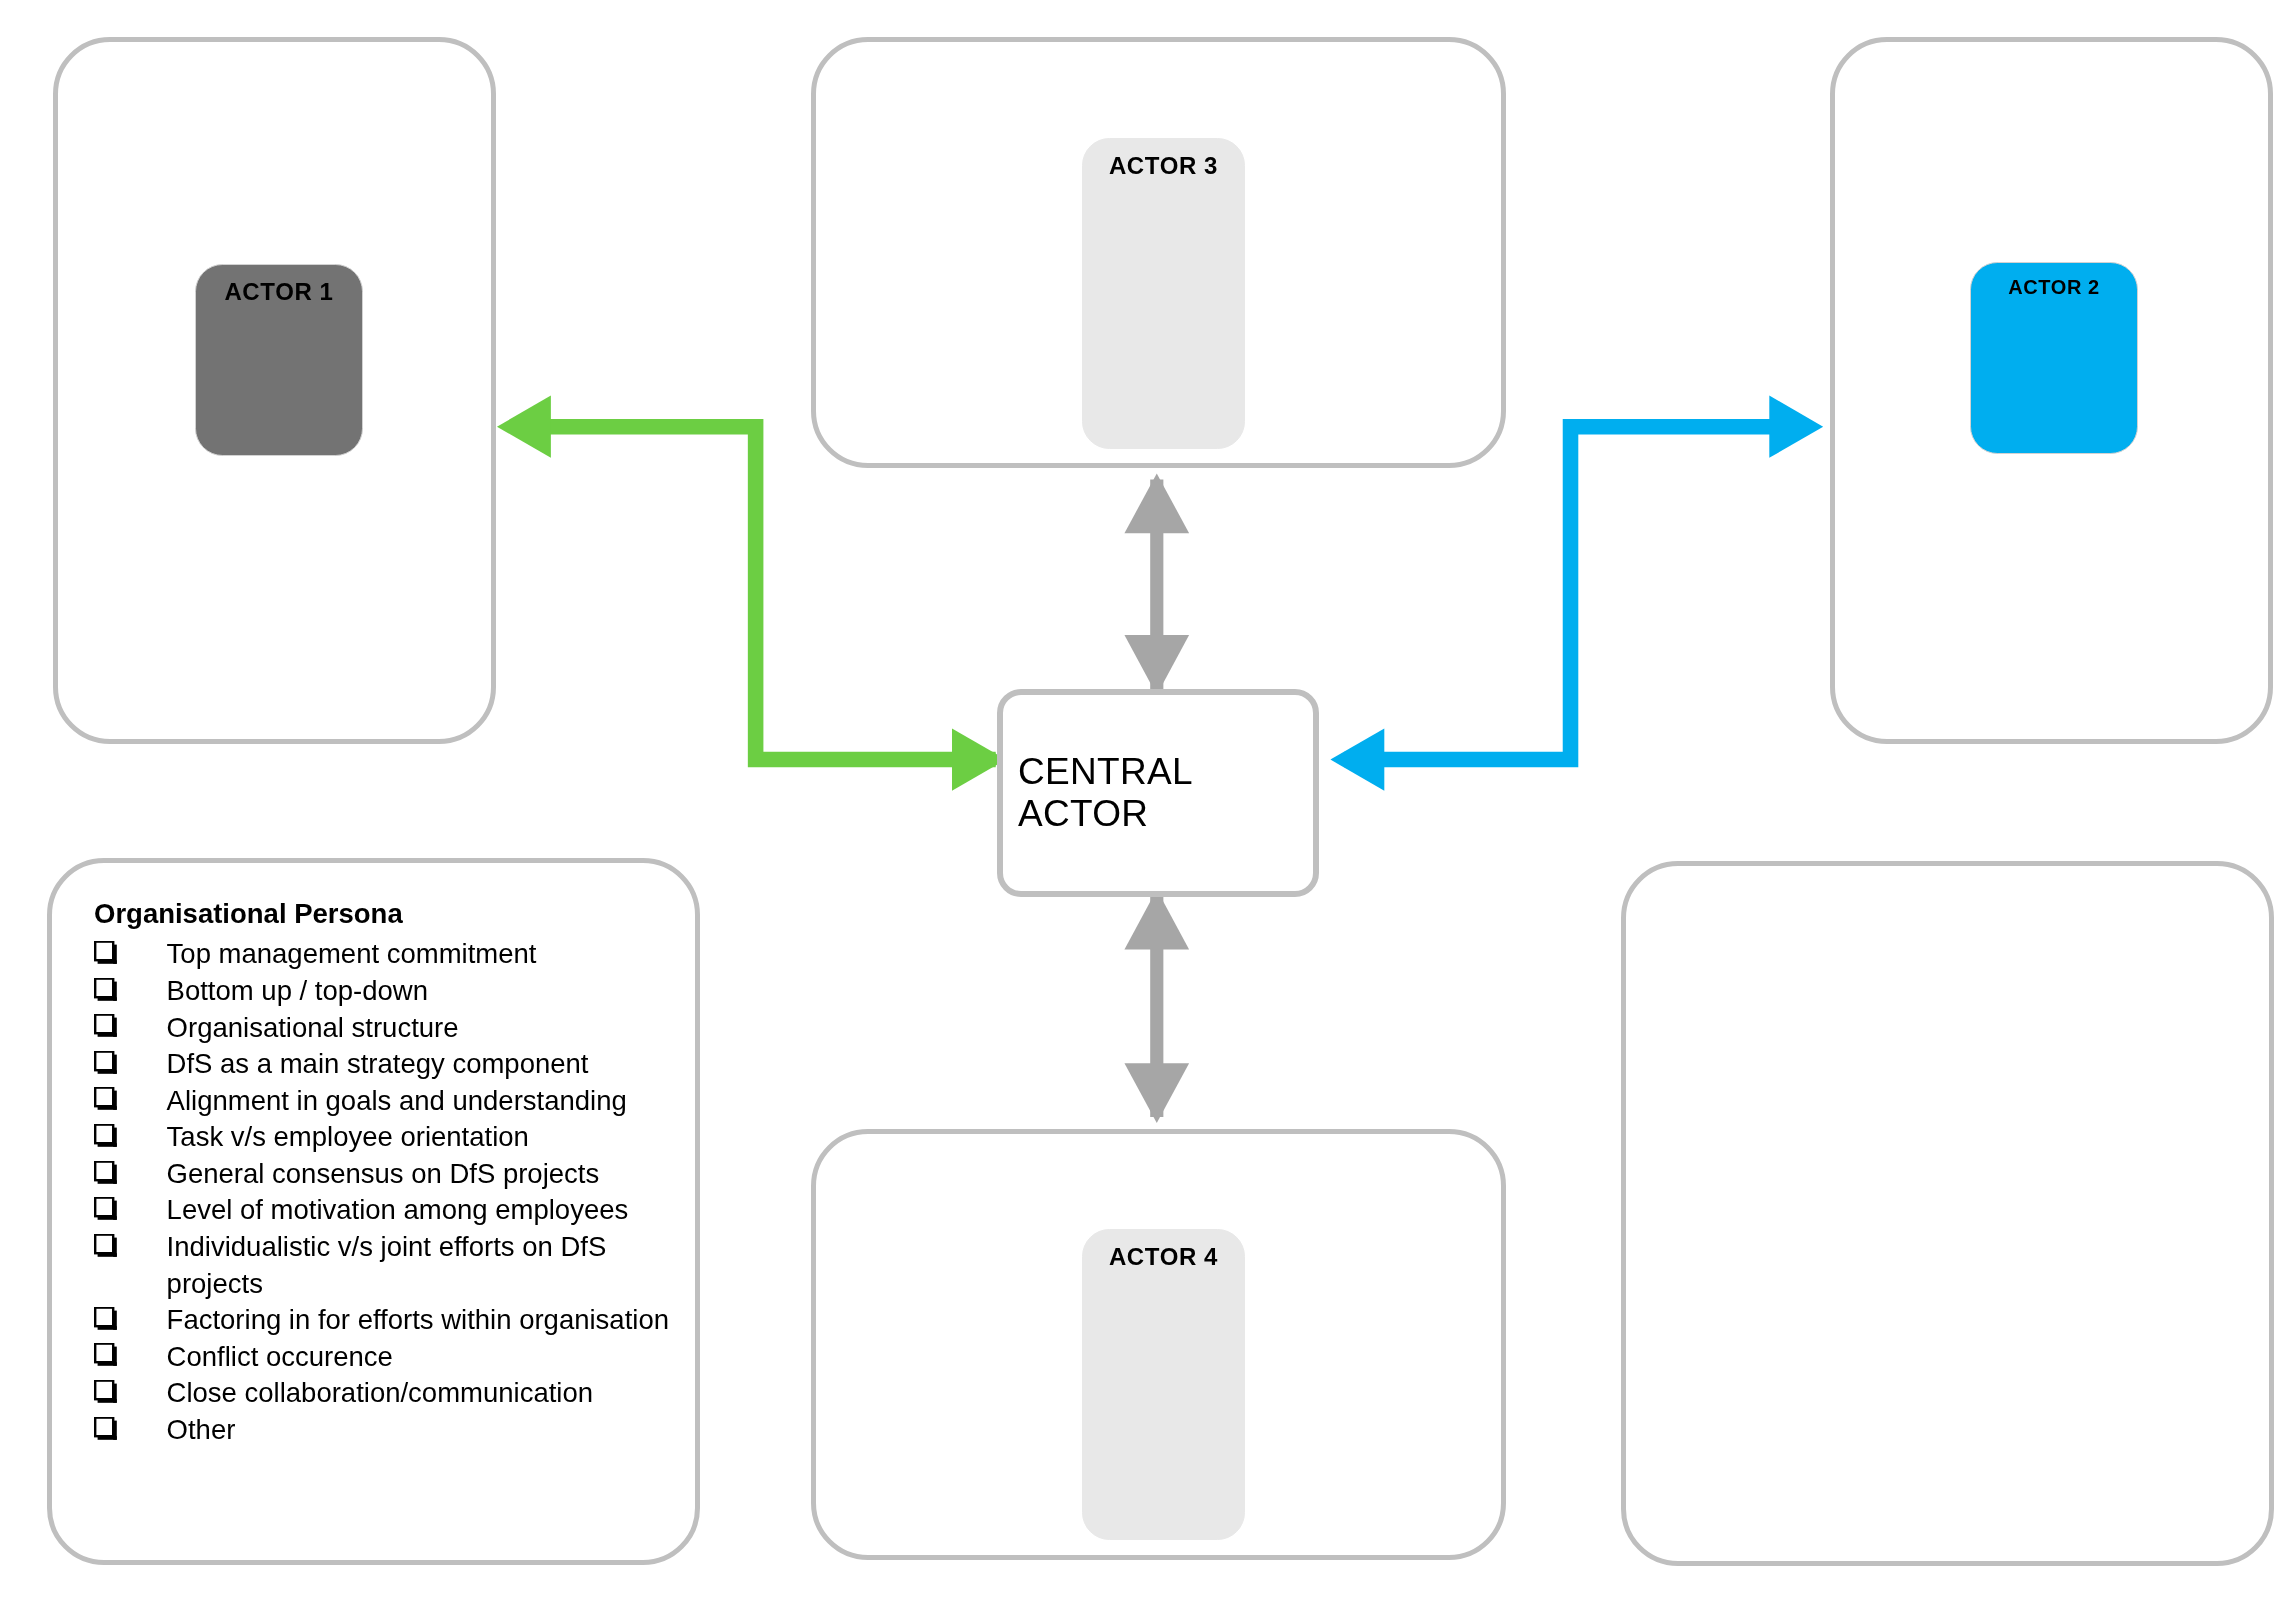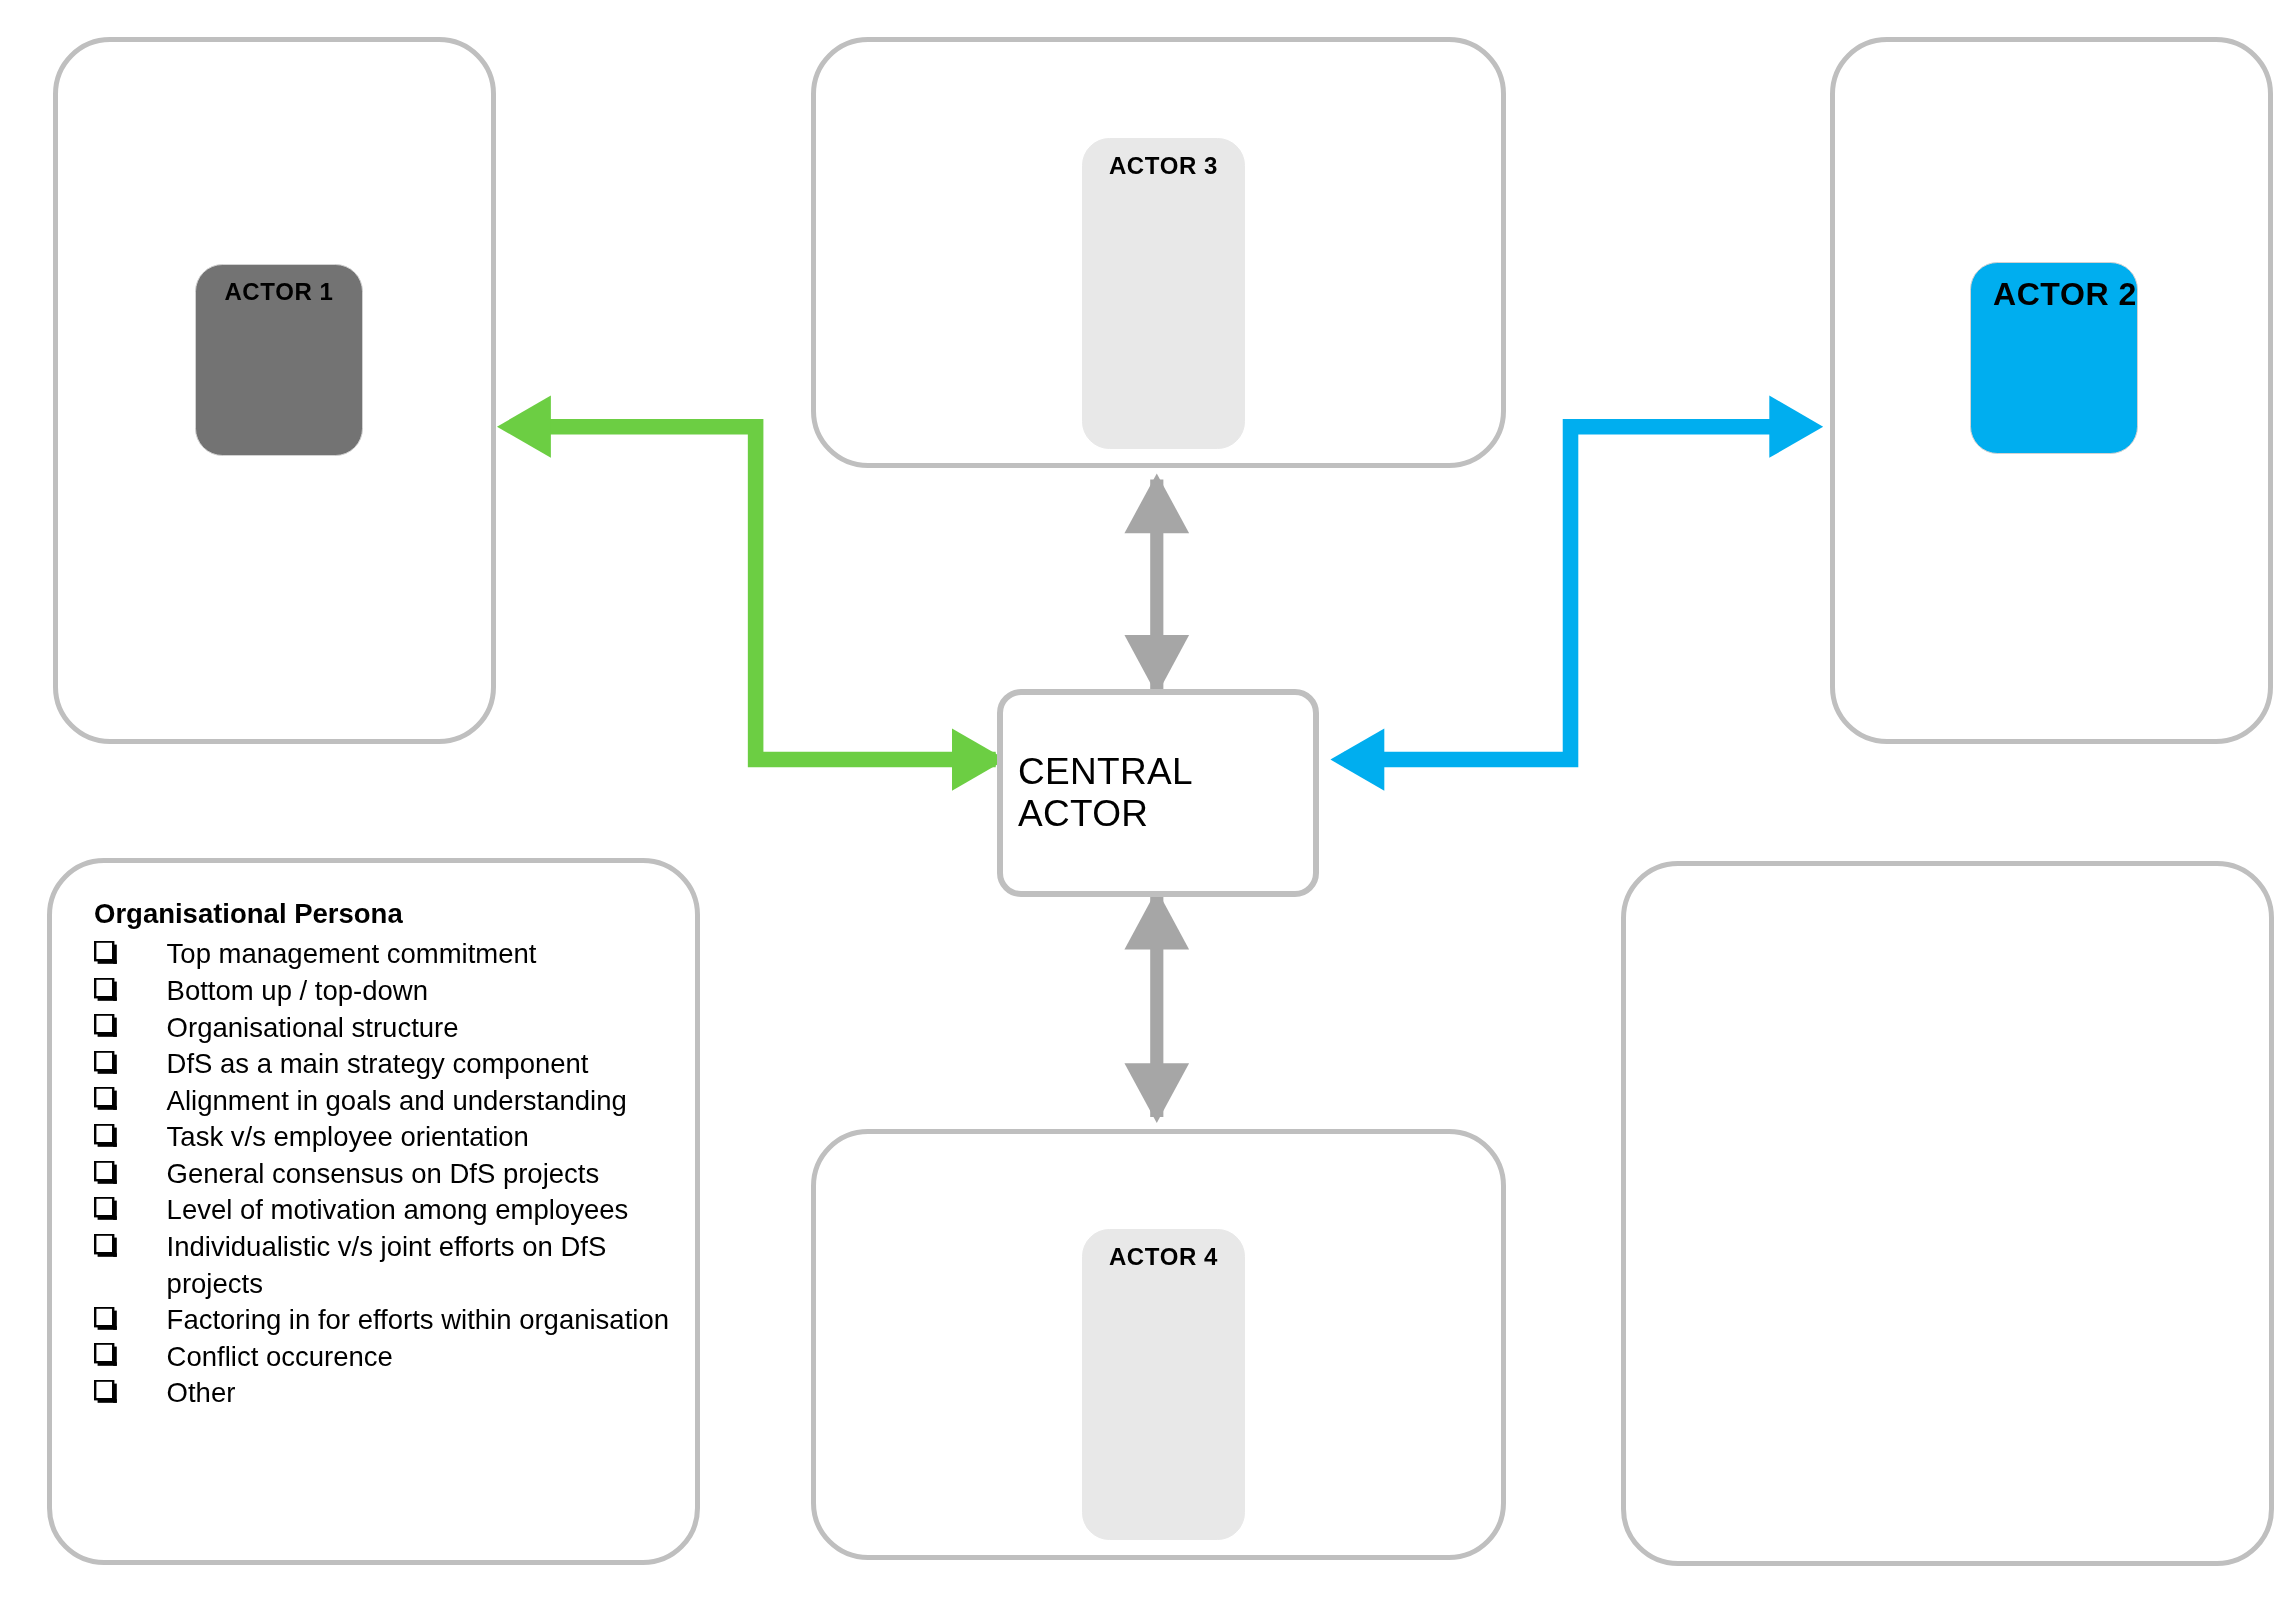--- a/index.html
+++ b/index.html
@@ -149,21 +149,21 @@
   </div>
 
   <div class="panel" style="left:811px; top:37px; width:695px; height:431px;">
     <div class="actor-chip chip-grey" style="left:0; top:0; margin-left:266px; margin-top:96px; width:163px; height:311px; padding-top:13px;">
       <span class="chip-label" style="font-size:24px;">ACTOR 3</span>
     </div>
   </div>
 
   <div class="panel" style="left:1830px; top:37px; width:443px; height:707px;">
     <div class="actor-chip chip-blue" style="left:0; top:0; margin-left:135px; margin-top:220px; width:168px; height:192px; padding-top:13px;">
-      <span class="chip-label" style="font-size:32px;text-align:right;">ACTOR 2</span>
+      <span class="chip-label" style="font-size:20px;">ACTOR 2</span>
     </div>
   </div>
 
   <div class="panel" style="left:47px; top:858px; width:653px; height:707px;">
   </div>
 
   <div class="persona">
     <div class="persona-title">Organisational Persona</div>
     <ul class="persona-list" id="persona-list">
         <li class="persona-item">
@@ -268,20 +268,30 @@
         </li>
         <li class="persona-item">
           <span class="cbox">
             <svg width="24" height="24" viewBox="0 0 40 40">
               <rect x="2" y="1" width="30" height="31" fill="#ffffff" stroke="#000000" stroke-width="4"></rect>
               <rect x="6" y="32" width="32" height="6" fill="#000000"></rect>
               <rect x="32" y="6" width="6" height="32" fill="#000000"></rect>
             </svg>
           </span>
           <span class="ptext">Conflict occurence</span>
+        </li>
+        <li class="persona-item">
+          <span class="cbox">
+            <svg width="24" height="24" viewBox="0 0 40 40">
+              <rect x="2" y="1" width="30" height="31" fill="#ffffff" stroke="#000000" stroke-width="4"></rect>
+              <rect x="6" y="32" width="32" height="6" fill="#000000"></rect>
+              <rect x="32" y="6" width="6" height="32" fill="#000000"></rect>
+            </svg>
+          </span>
+          <span class="ptext">Close collaboration/communication</span>
         </li>
         <li class="persona-item">
           <span class="cbox">
             <svg width="24" height="24" viewBox="0 0 40 40">
               <rect x="2" y="1" width="30" height="31" fill="#ffffff" stroke="#000000" stroke-width="4"></rect>
               <rect x="6" y="32" width="32" height="6" fill="#000000"></rect>
               <rect x="32" y="6" width="6" height="32" fill="#000000"></rect>
             </svg>
           </span>
           <span class="ptext">Other</span>

